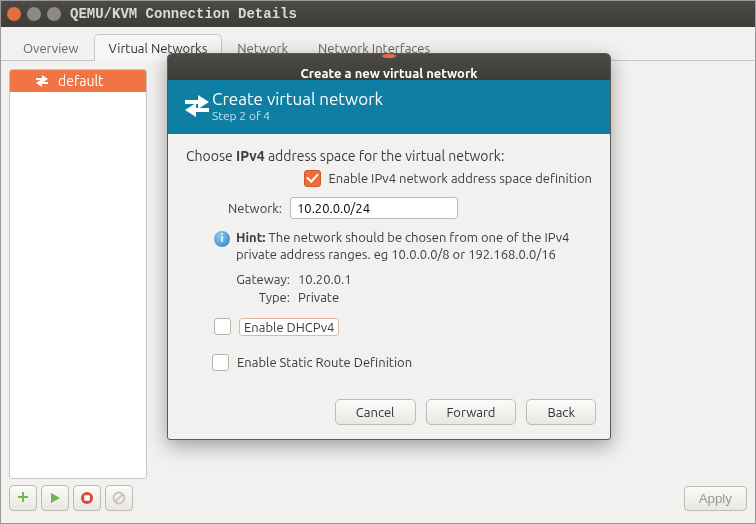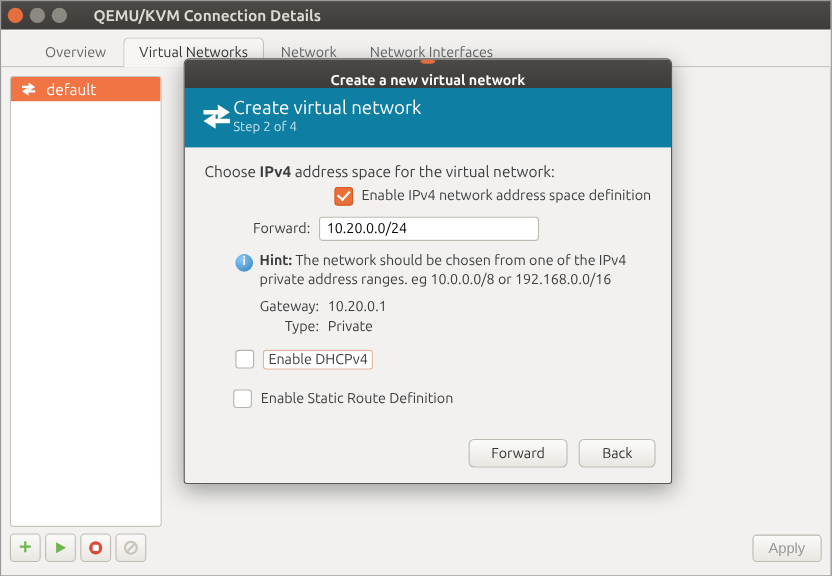--- a/index.html
+++ b/index.html
@@ -33,26 +33,26 @@
     gap: 6px;
   }
   .tb-btn {
     width: 14px; height: 14px;
     border-radius: 50%;
     display: inline-block;
   }
   .tb-close { background: #e36f3e; }
   .tb-min { background: #8b8981; }
   .tb-max { background: #8b8981; }
-  .parent-title { margin-left: 18px; font-weight: bold; font-size: 14px; }
+  .parent-title { margin-left: 3px; font-weight: bold; font-size: 14px; font-family: Liberation Mono, monospace; }
 
   .tabs {
     display: flex;
     align-items: flex-end;
-    padding: 6px 10px 0 25px;
+    padding: 6px 10px 0 7px;
     gap: 0;
     background: #f2f1f0;
     border-bottom: 1px solid #c8c5bf;
   }
   .tab {
     padding: 6px 14px 6px 14px;
     color: #666;
     border: 1px solid transparent;
     border-bottom: none;
     position: relative;
@@ -76,21 +76,21 @@
     background: #fff;
     border: 1px solid #c8c5bf;
     border-radius: 3px;
     height: 410px;
     overflow: hidden;
   }
   .list-row {
     display: flex;
     align-items: center;
     gap: 8px;
-    padding: 3px 8px;
+    padding: 3px 24px;
     font-size: 14px;
   }
   .list-row.selected { background: #f07444; color: #fff; }
   .net-icon { width:16px; height:16px; }
   .parent-footer {
     position: absolute;
     bottom: 12px;
     left: 8px;
     right: 8px;
     display: flex;
@@ -184,21 +184,21 @@
   }
   .field-row {
     display: flex; align-items: center; gap: 8px;
     margin: 6px 0 10px 28px;
   }
   .field-label { min-width: 68px; text-align: right; }
   .text-input {
     padding: 3px 6px;
     border: 1px solid #bfbbb3;
     border-radius: 3px;
-    width: 200px;
+    width: 168px;
     font: inherit;
     background: #fff;
   }
   .hint-block {
     display: flex; gap: 6px;
     margin: 4px 0 8px 28px;
     font-size: 13px;
     line-height: 1.35;
   }
   .info-icon {
@@ -322,21 +322,21 @@
     <div class="body-title">
       <span>Choose </span><b>IPv4</b><span> address space for the virtual network:</span>
     </div>
 
     <div class="checkbox-row">
       <span class="checkbox checked"></span>
       <span>Enable IPv4 network address space definition</span>
     </div>
 
     <div class="field-row">
-      <span class="field-label">Forward:</span>
+      <span class="field-label">Network:</span>
       <input class="text-input" value="10.20.0.0/24" style="">
     </div>
 
     <div class="hint-block">
       <span class="info-icon">i</span>
       <div>
         <b>Hint:</b><span> The network should be chosen from one of the IPv4 private address ranges. eg 10.0.0.0/8 or 192.168.0.0/16</span>
       </div>
     </div>
 
@@ -354,16 +354,17 @@
       <span class="highlighted-label">Enable DHCPv4</span>
     </div>
 
     <div class="sub-check" style="margin-top:18px; margin-bottom:10px;margin-left:26px;">
       <span class="checkbox"></span>
       <span>Enable Static Route Definition</span>
     </div>
   </div>
 
   <div class="modal-footer">
+    <button class="btn">Cancel</button>
     <button class="btn">Forward</button>
     <button class="btn">Back</button>
   </div>
 </div>
 
 </body></html>

